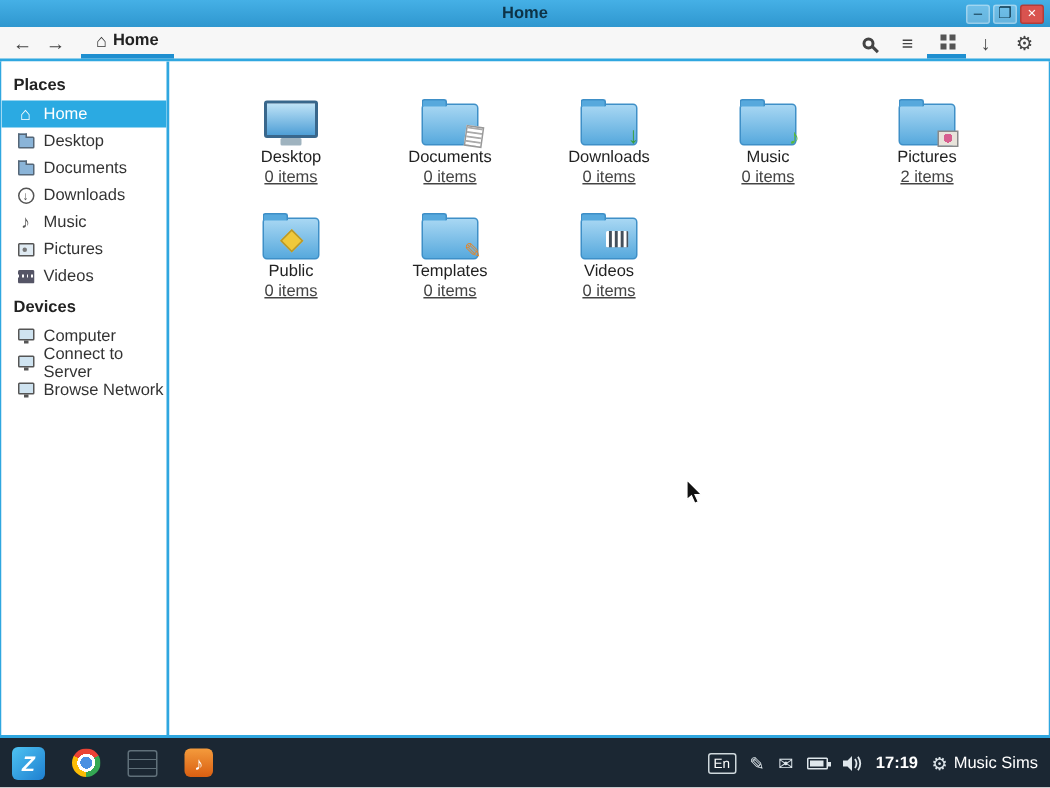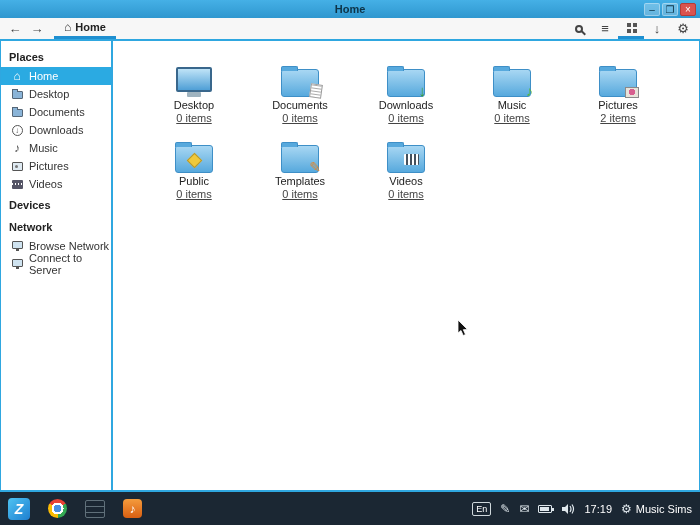--- a/index.html
+++ b/index.html
@@ -112,21 +112,21 @@
     background-image:linear-gradient(#60707a 1px, transparent 1px); background-size:100% 6px; background-position:0 5px; }
   .media-icon { width:19px; height:19px; border-radius:4px; background:linear-gradient(#f49b3c,#d95f12);
     color:#fff; font-size:12px; display:flex; align-items:center; justify-content:center; }
   .tb-right { margin-left:auto; display:flex; align-items:center; gap:9px; font-size:11px; }
   .lang-badge { border:1px solid #cfd8dc; border-radius:2px; padding:1px 3px; font-size:9px; color:#fff; }
   .tray-glyph { font-size:12px; color:#dfe7ec; }
   .battery { width:14px; height:8px; border:1px solid #dfe7ec; border-radius:1px; position:relative; }
   .battery::before { content:""; position:absolute; left:1px; top:1px; bottom:1px; width:9px; background:#dfe7ec; }
   .battery::after { content:""; position:absolute; right:-3px; top:2px; width:2px; height:3px; background:#dfe7ec; }
   .speaker { width:14px; height:12px; }
-  .time { font-weight:normal; color:#fff;text-align:right; }
+  .time { font-weight:bold; color:#fff;text-align:right; }
   .user { display:flex; align-items:center; gap:4px; color:#fff; }
 </style>
 </head>
 <body>
 
 <div class="window">
 
   <div class="titlebar">
     <div class="title-text">Home</div>
     <div class="win-controls">
@@ -203,33 +203,38 @@
         <span>Pictures</span>
       </div>
       <div class="side-item">
         <span class="si">
             <span class="si-film"></span>
           </span>
         <span>Videos</span>
       </div>
 
       <div class="side-title">Devices</div>
-
-      <div class="side-title">Network</div>
       <div class="side-item">
         <span class="si">
             <span class="si-monitor"></span>
           </span>
+        <span>Computer</span>
+      </div>
+
+      <div class="side-item">
+        <span class="si">
+            <span class="si-monitor"></span>
+          </span>
+        <span>Connect to Server</span>
+      </div>
+      <div class="side-item">
+        <span class="si">
+            <span class="si-monitor"></span>
+          </span>
         <span>Browse Network</span>
-      </div>
-      <div class="side-item">
-        <span class="si">
-            <span class="si-monitor"></span>
-          </span>
-        <span>Connect to Server</span>
       </div>
     </div>
 
     <div class="main">
       <div class="files">
 
         <div class="tile">
           <div class="tile-icon">
               <span class="big-monitor"></span>
             </div>

